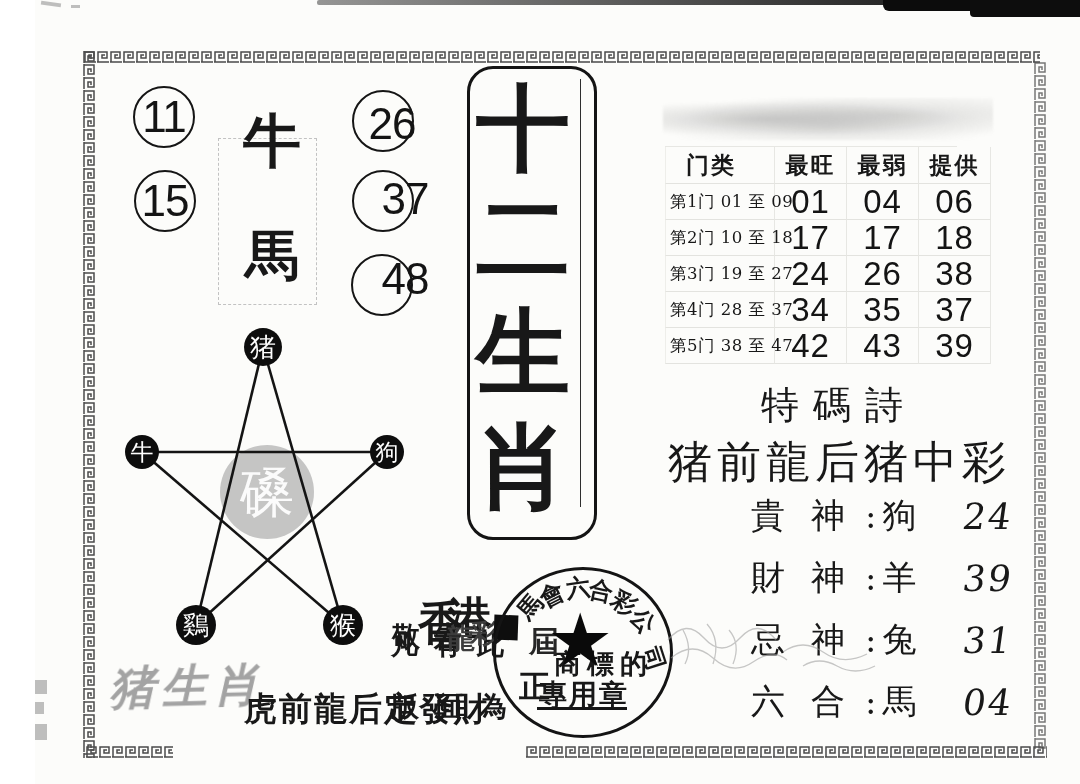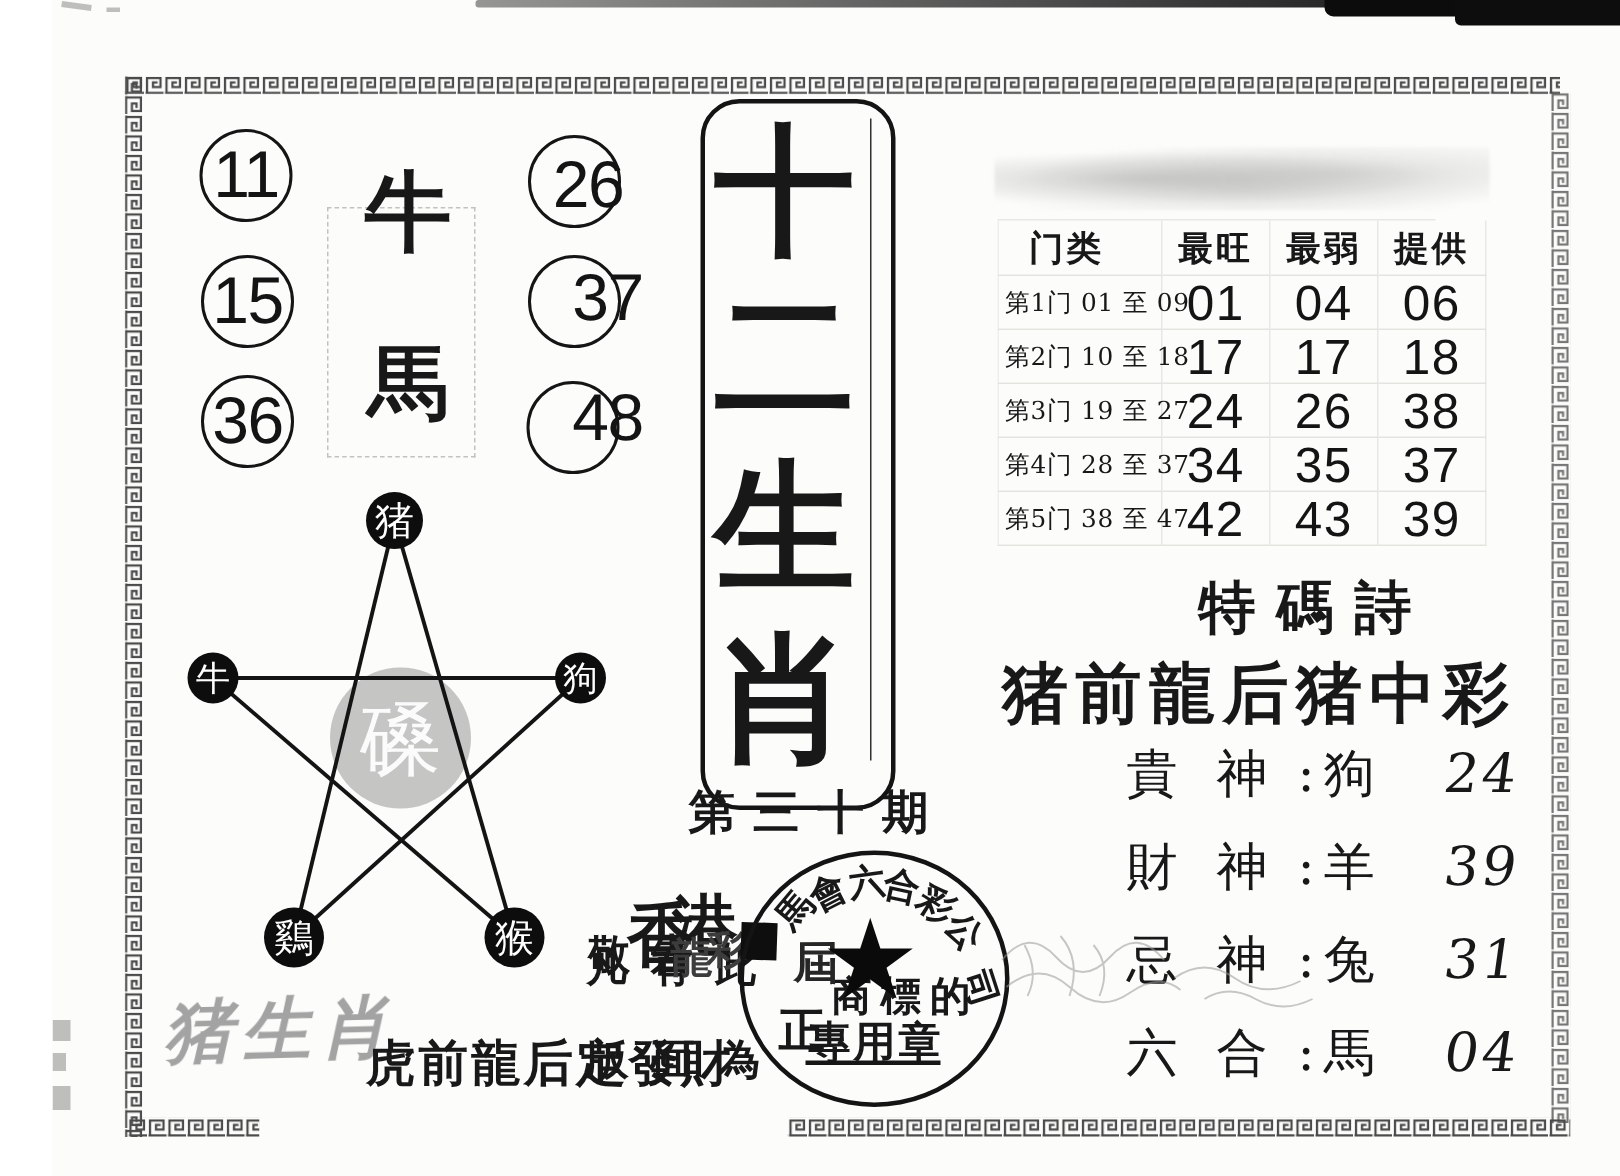--- a/index.html
+++ b/index.html
@@ -40,22 +40,22 @@
   .tcell{border-bottom:1px solid #e3e3df;border-right:1px solid #e7e7e3;display:flex;
          align-items:center;justify-content:center;}
   .tcell.first{border-left:1px solid #eeeeea;}
   .thead{height:36px;font-size:23px;font-weight:600;letter-spacing:2px;}
   .thead.lab{justify-content:flex-start;padding-left:20px;}
   .trow{height:35px;}
   .tlab{font-size:16.5px;justify-content:flex-start;padding-left:4px;letter-spacing:.5px;white-space:nowrap;}
   .tval{font-size:33px;letter-spacing:1px;}
 
   
-  .poemtitle{left:764px;top:380px;font-size:38px;font-weight:700;letter-spacing:14px;white-space:nowrap;text-align:right;}
-  .verse{left:633px;top:433px;font-size:44px;font-weight:700;letter-spacing:5px;white-space:nowrap;}
+  .poemtitle{left:726px;top:380px;font-size:38px;font-weight:400;letter-spacing:14px;white-space:nowrap;text-align:right;}
+  .verse{left:633px;top:433px;font-size:44px;font-weight:400;letter-spacing:5px;white-space:nowrap;}
   .fl{left:716px;width:262px;height:44px;display:flex;align-items:center;font-size:34px;font-weight:500;}
   .fl .nm{letter-spacing:26px;white-space:nowrap;}
   .fl .cl{margin-left:-6px;}
   .fl .an{margin-left:6px;}
   .fl .no{margin-left:auto;font-size:36px;transform:skewX(-8deg);letter-spacing:2px;}
 
   
   .wm{left:74px;top:656px;font-size:46px;letter-spacing:6px;color:#a3a3a3;font-style:italic;
       font-weight:600;filter:blur(.4px);transform:rotate(-1.5deg);white-space:nowrap;}
   .phrase{left:209px;top:687px;font-size:33px;font-weight:800;letter-spacing:2px;white-space:nowrap;}
@@ -111,23 +111,20 @@
     </svg>
   <svg class="abs" style="left:490px;top:745px" width="522" height="13">
       <rect width="522" height="13" fill="url(#mh)"></rect>
     </svg>
 
   <div class="abs ncircle" style="left:98px;top:86px">
       <span class="num">11</span>
     </div>
   <div class="abs ncircle" style="left:99px;top:170px">
       <span class="num">15</span>
-    </div>
-  <div class="abs ncircle" style="left:99px;top:250px">
-      <span class="num">36</span>
     </div>
   <div class="abs ncircle" style="left:317px;top:90px">
       <span class="num" style="transform:translate(9px,3px)">26</span>
     </div>
   <div class="abs ncircle" style="left:317px;top:170px">
       <span class="num" style="transform:translate(22px,-2px)">37</span>
     </div>
   <div class="abs ncircle" style="left:316px;top:254px">
       <span class="num" style="transform:translate(23px,-6px)">48</span>
     </div>
@@ -160,21 +157,20 @@
     </g>
   </svg>
 
   <div class="abs titlebox">
     <div class="innerline"></div>
     <div class="tchar cjk" style="top:12px">十</div>
     <div class="tchar cjk" style="top:122px">二</div>
     <div class="tchar cjk" style="top:236px">生</div>
     <div class="tchar cjk" style="top:350px">肖</div>
   </div>
-  <div class="abs cjk issue">第三十期</div>
 
   <div class="abs ztable">
     <div class="tcell thead lab first cjk">门类</div>
     <div class="tcell thead cjk">最旺</div>
     <div class="tcell thead cjk">最弱</div>
     <div class="tcell thead cjk">提供</div>
 
     <div class="tcell trow tlab first cjk">第1门 01 至 09</div>
     <div class="tcell trow tval num">01</div>
     <div class="tcell trow tval num">04</div>

